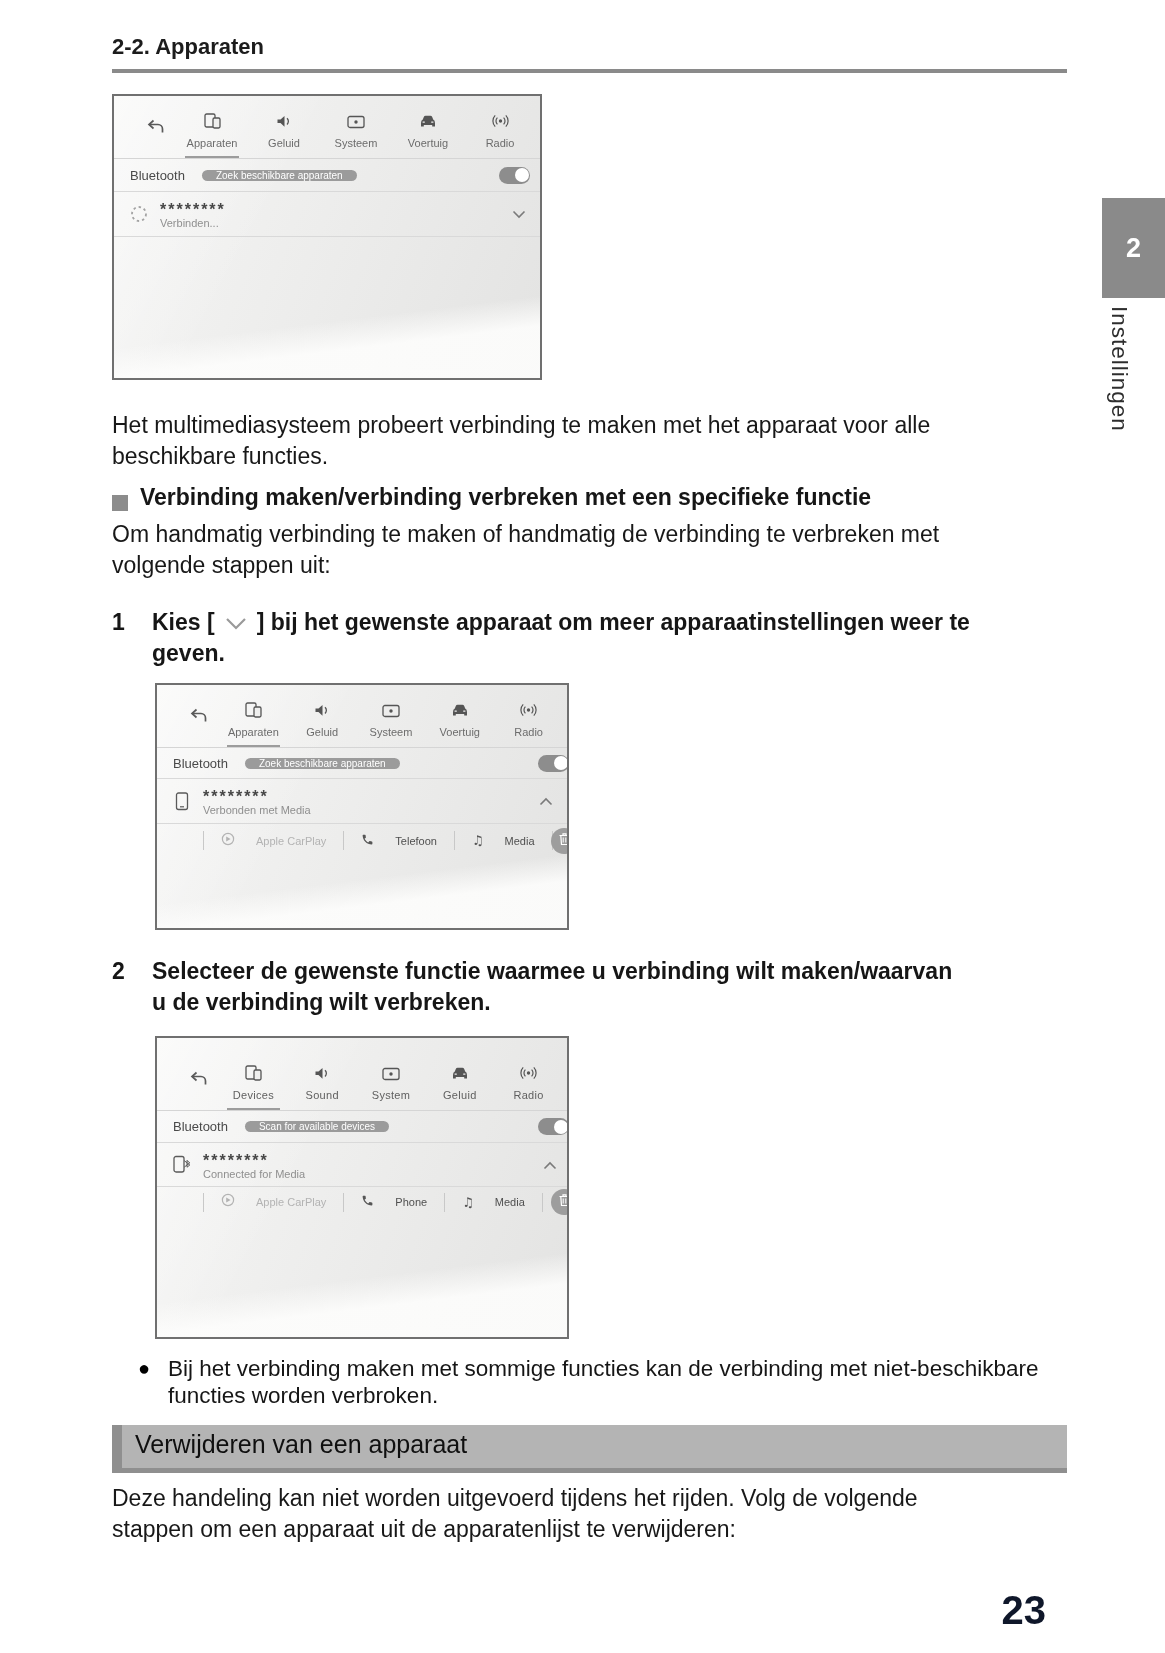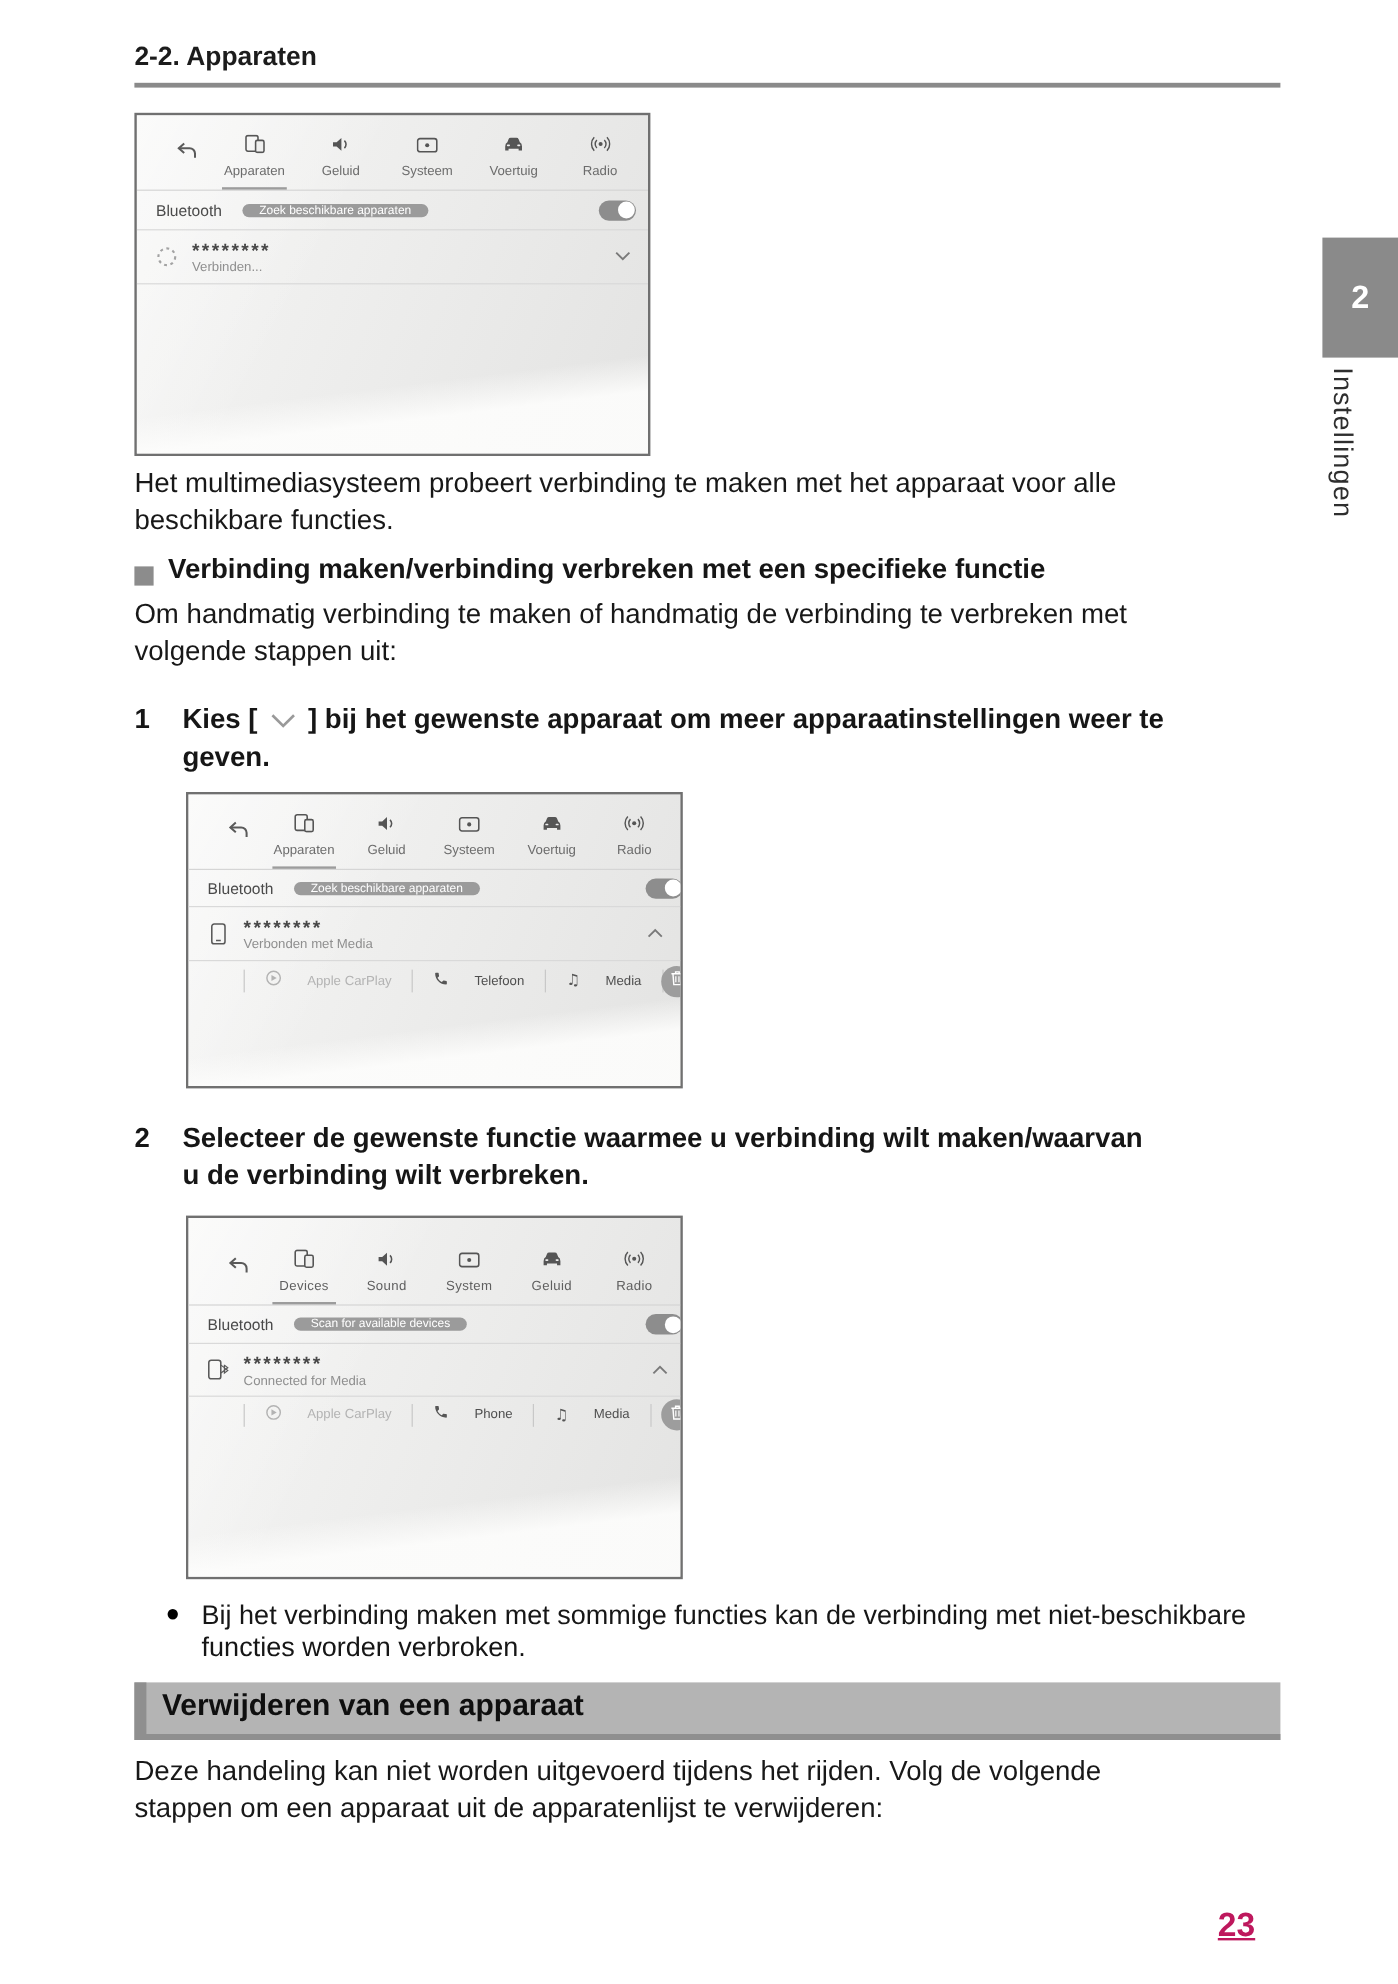--- a/index.html
+++ b/index.html
@@ -9,32 +9,32 @@
     overflow:hidden;
   }
   .content{position:absolute;left:112px;top:0;width:955px;}
 
   
   .hdr{padding-top:34px;text-align:left;font-weight:bold;font-size:22px;color:#1c1c1c;}
   .hdr-rule{margin-top:9px;height:4px;background:#8a8a8a;}
 
   
   .para{font-size:23px;line-height:31px;color:#181818;}
-  .mt16{margin-top:7px}.mt10{margin-top:10px}.mt8{margin-top:8px}
+  .mt16{margin-top:30px}.mt10{margin-top:10px}.mt8{margin-top:8px}
   .sq-head{display:flex;align-items:flex-end;margin-top:12px;font-weight:bold;font-size:23px;}
   .sq{width:16px;height:16px;background:#8c8c8c;margin-right:12px;flex:0 0 auto;}
   .step{display:flex;margin-top:26px;font-weight:bold;font-size:23px;line-height:31px;}
   .stepnum{width:40px;flex:0 0 auto;}
   .chev-inline{display:inline-block;vertical-align:baseline;margin:0 10px;}
   .note{display:flex;margin-top:16px;font-size:22.5px;line-height:27px;padding-left:26px;}
   .note .dot{width:30px;flex:0 0 auto;font-size:20px;line-height:27px;color:#000;}
   .graybar{margin-top:16px;position:relative;height:43px;background:#b4b4b4;border-bottom:5px solid #8f8f8f;}
   .graybar::before{content:"";position:absolute;left:0;top:0;bottom:0;width:10px;background:#8f8f8f;}
-  .graybar .t{position:absolute;left:23px;top:5px;font-weight:bold;font-size:25px;color:#0f0f0f;text-align:center;}
-  .pagenum{position:absolute;right:119px;top:1588px;font-weight:bold;font-size:28px;color:#be185d;text-decoration:underline;}
+  .graybar .t{position:absolute;left:23px;top:5px;font-weight:normal;font-size:25px;color:#0f0f0f;text-align:center;}
+  .pagenum{position:absolute;right:119px;top:1588px;font-weight:bold;font-size:40px;color:#0f172a;}
 
   
   .sidetab{position:absolute;right:0;top:198px;width:63px;height:100px;background:#8a8a8a;
     display:flex;align-items:center;justify-content:center;color:#fff;font-weight:bold;font-size:27px;}
   .sidelabel{position:absolute;left:1106px;top:306px;writing-mode:vertical-rl;
     font-size:22.5px;color:#2e2e2e;letter-spacing:1px;}
 
   
   .screen{position:relative;border:2px solid #707070;box-sizing:border-box;overflow:hidden;
     background:linear-gradient(112deg,#f6f6f5 0%,#ededec 48%,#e3e3e2 100%);}

